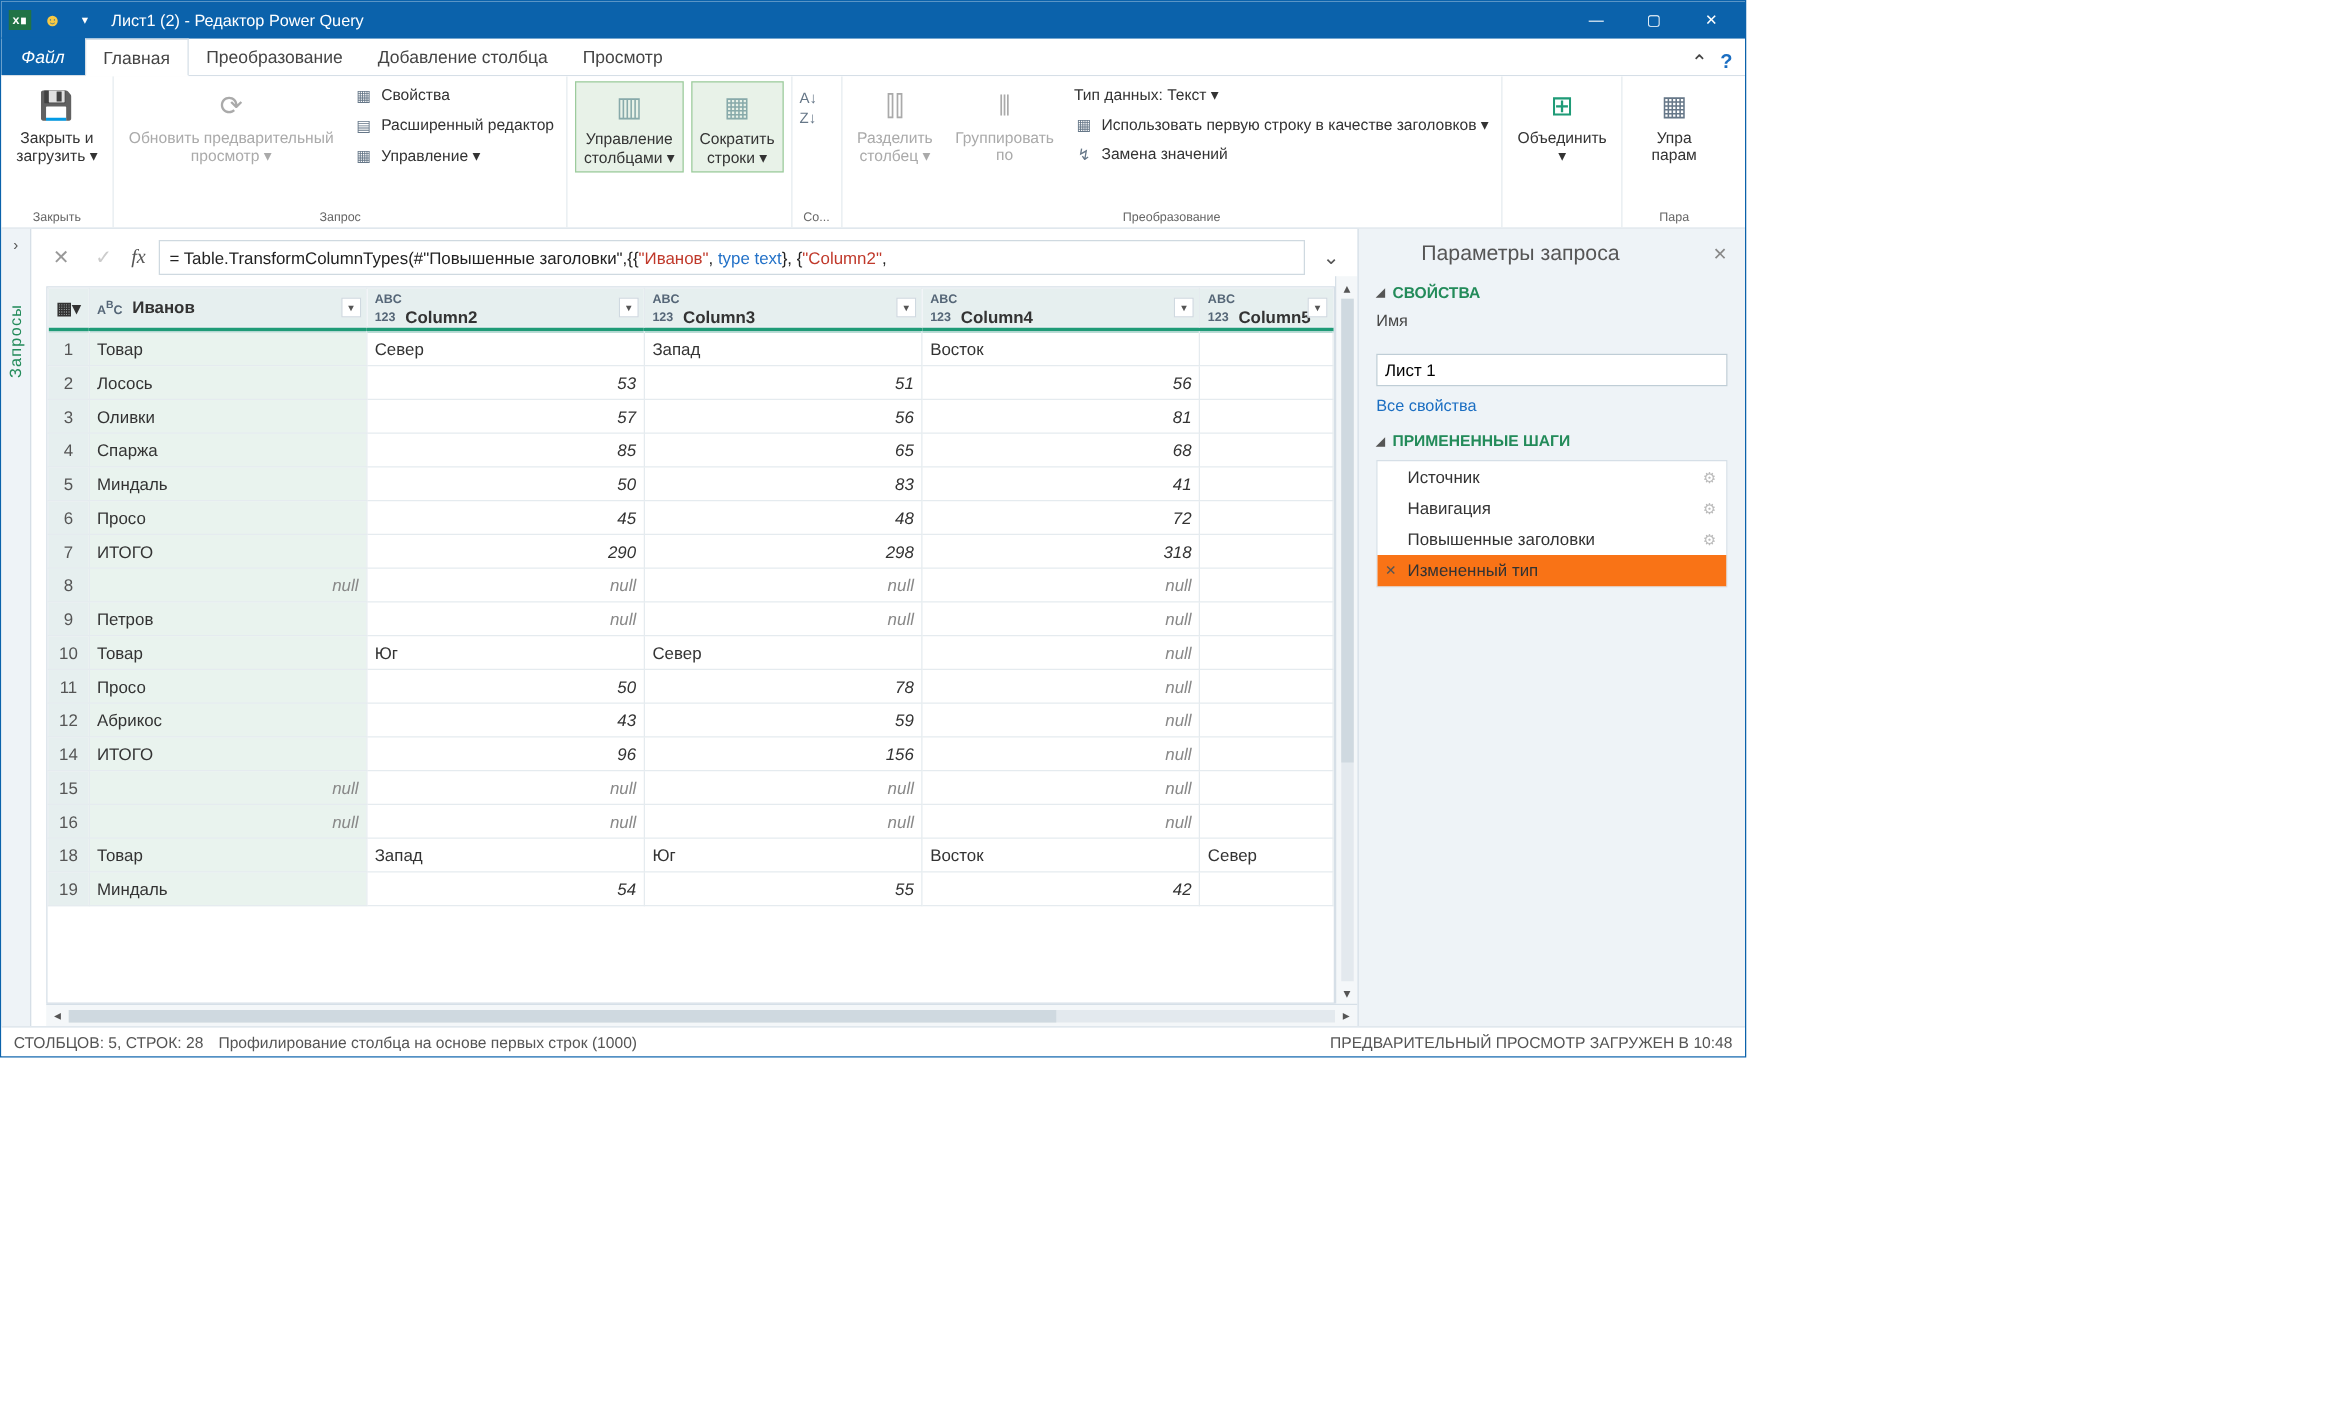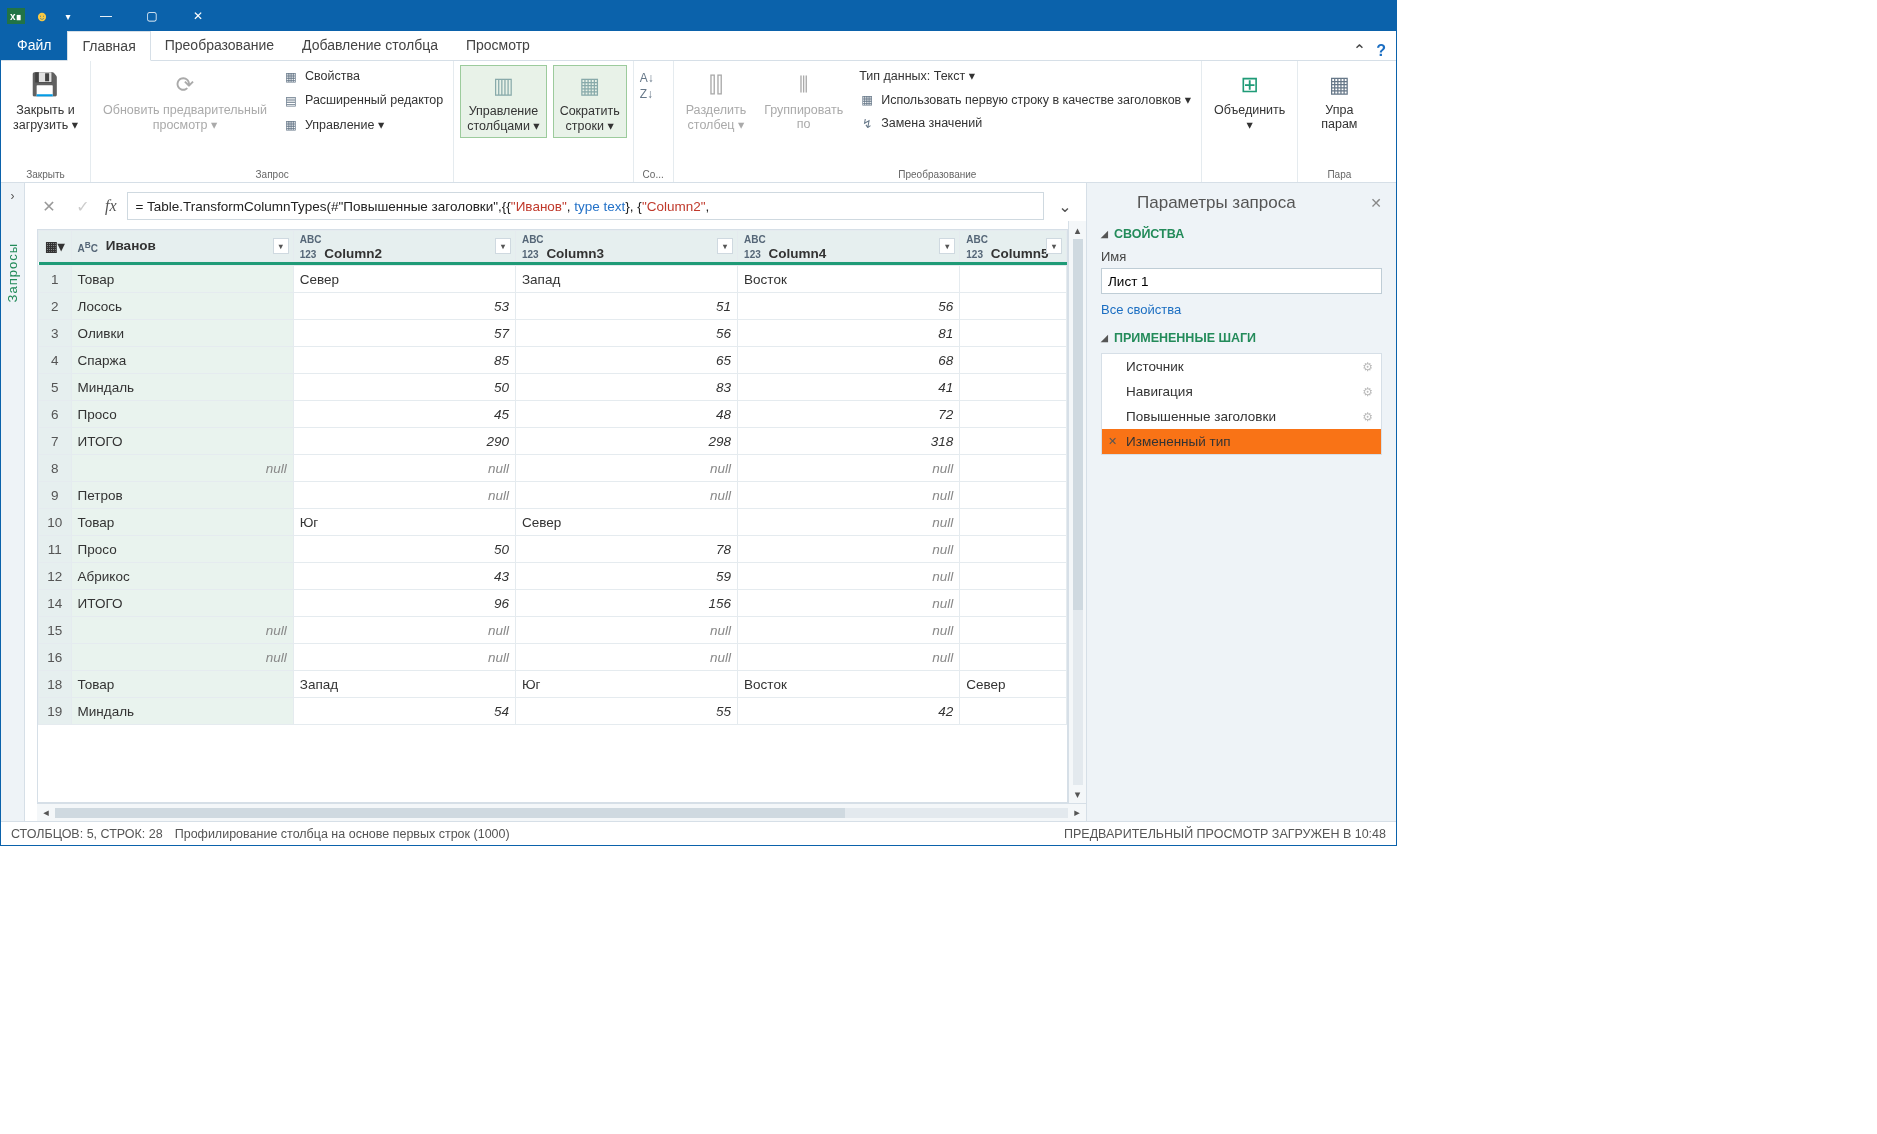--- a/index.html
+++ b/index.html
@@ -8,21 +8,21 @@
 
 .titlebar { height: 30px; background: #0b62ab; display: flex; align-items: center; color: #fff; padding: 0 4px; }
 .titlebar .qat-icon { width: 22px; height: 22px; display: flex; align-items: center; justify-content: center; margin-right: 4px; font-size: 14px; }
 .titlebar .excel-icon { background: #217346; color: #fff; font-size: 10px; font-weight: bold; width: 18px; height: 16px; display:flex;align-items:center;justify-content:center;}
 .titlebar .title { flex: 1; font-size: 13px; padding-left: 6px; }
 .titlebar .win-controls { display: flex; }
 .titlebar .win-btn { width: 46px; height: 30px; display: flex; align-items: center; justify-content: center; font-size: 12px; }
 
 
 .tab-row { height: 30px; background: #fff; display: flex; align-items: flex-end; border-bottom: 1px solid #d6dfe7; }
-.tab-file { background: #0b62ab; color: #fff; height: 30px; display: flex; align-items: center; padding: 0 16px; font-size: 14px; }
+.tab-file { background: #0b62ab; color: #fff; height: 30px; display: flex; align-items: center; padding: 0 16px; font-size: 14px; font-style: italic; }
 .tab { height: 30px; display: flex; align-items: center; padding: 0 14px; font-size: 14px; color: #444; }
 .tab.active { border: 1px solid #d6dfe7; border-bottom: 1px solid #fff; margin-bottom: -1px; background: #fff; }
 .tab-row .help-icons { margin-left: auto; display: flex; align-items: center; gap: 10px; padding-right: 10px; color: #444; }
 
 
 .ribbon { height: 122px; background: #fff; border-bottom: 1px solid #d6dfe7; display: flex; overflow: hidden; }
 .ribbon-group { display: flex; flex-direction: column; border-right: 1px solid #e5ebef; padding: 4px 6px 2px; }
 .ribbon-group-title { font-size: 10px; color: #666; text-align: center; padding-top: 2px; }
 .ribbon-body { flex: 1; display: flex; align-items: flex-start; gap: 6px; }
 .big-btn { display: flex; flex-direction: column; align-items: center; justify-content: flex-start; padding: 4px 6px; text-align: center; font-size: 12.5px; color: #333; min-width: 70px; }
@@ -75,41 +75,42 @@
 
 .grid-and-scroll { flex: 1; display: flex; min-height: 0; }
 
 
 .settings-panel { width: 310px; background: #eef3f7; border-left: 1px solid #d6dfe7; display: flex; flex-direction: column; padding: 10px 14px; }
 .settings-panel h1 { font-size: 17px; font-weight: 400; color: #555; display: flex; justify-content: space-between; align-items: center; margin-left: 36px; }
 .settings-panel h1 .close-x { color: #888; font-size: 14px; }
 .sect-hdr { font-size: 12.5px; font-weight: 600; color: #238b5a; margin-top: 14px; display: flex; align-items: center; gap: 6px; }
 .sect-hdr::before { content: "◢"; font-size: 9px; transform: rotate(0deg); color: #555; }
 .field-label { font-size: 13px; color: #444; margin-top: 8px; }
-.name-input { width: 100%; height: 26px; border: 1px solid #bfcdd6; padding: 0 6px; margin-top: 4px; font-size: 13.5px; }
+.name-input { width: 100%; height: 26px; border: 1px solid #bfcdd6; padding: 0 6px; margin-top: 19px; font-size: 13.5px; }
 .link { color: #1b6ec2; font-size: 13px; margin-top: 8px; cursor: pointer; }
 .steps-list { border: 1px solid #d6dfe7; background: #fff; margin-top: 8px; }
 .step { display: flex; align-items: center; justify-content: space-between; padding: 5px 8px 5px 24px; font-size: 13.5px; color: #333; }
 .step.selected { background: #f97316; position: relative; }
 .step.selected::before { content: "✕"; position: absolute; left: 6px; font-size: 11px; color: #555; }
 .step .gear { color: #bbb; font-size: 12px; }
 
 
 .statusbar { height: 24px; background: #fff; border-top: 1px solid #d6dfe7; display: flex; align-items: center; font-size: 12.5px; color: #555; padding: 0 10px; gap: 12px; }
 .statusbar .right { margin-left: auto; }
 </style>
 </head>
 <body>
 
 <div class="titlebar">
   <span class="qat-icon">
       <span class="excel-icon">x∎</span>
     </span>
   <span class="qat-icon" style="color:#f7c945">☻</span>
   <span class="qat-icon" style="font-size:10px">▾</span>
+  <span class="title">Лист1 (2) - Редактор Power Query</span>
   <div class="win-controls">
     <div class="win-btn">—</div>
     <div class="win-btn">▢</div>
     <div class="win-btn">✕</div>
   </div>
 </div>
 
 <div class="tab-row">
   <div class="tab-file">Файл</div>
   <div class="tab active">Главная</div>

